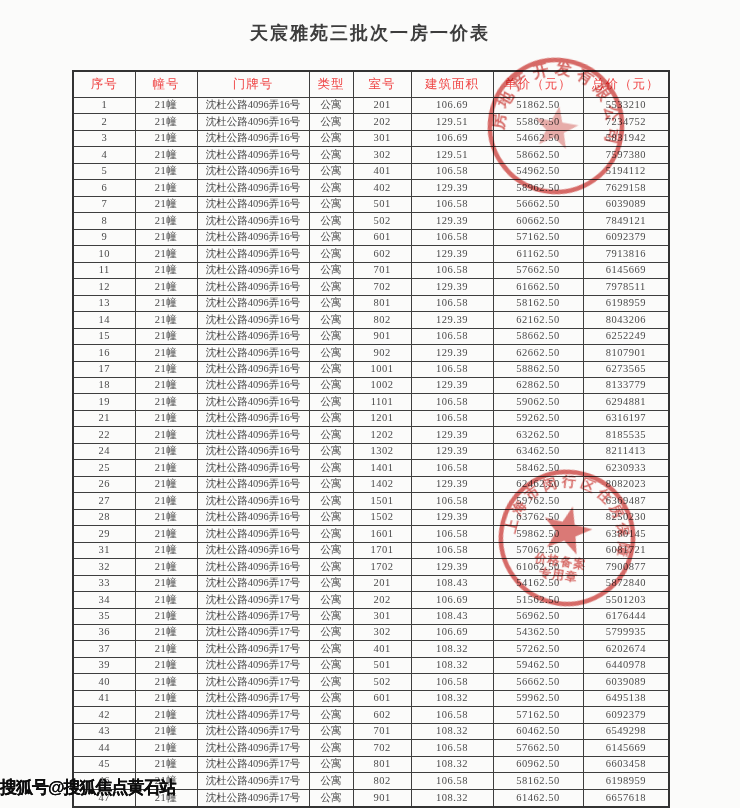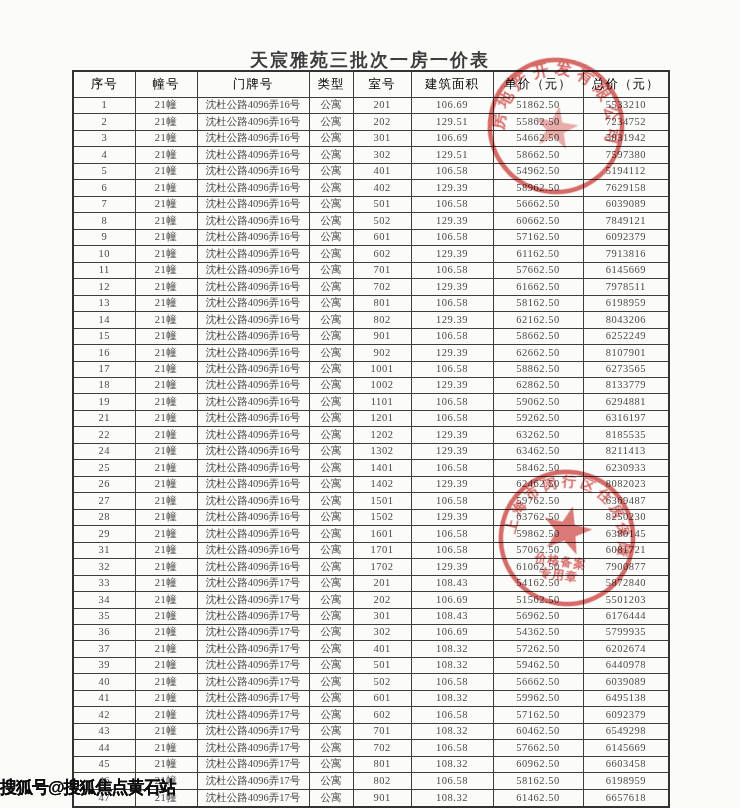--- a/index.html
+++ b/index.html
@@ -3,37 +3,37 @@
 <meta charset="utf-8">
 <style>
   html,body{margin:0;padding:0;}
   body{
     width:740px;height:808px;overflow:hidden;position:relative;
     background:#fbfbfa;
     font-family:"Liberation Serif","DejaVu Serif",serif;
   }
   .page{position:absolute;inset:0;}
   .page-title{
-    position:absolute;top:48px;left:0;width:100%;
+    position:absolute;top:21px;left:0;width:100%;
     text-align:center;font-size:18px;font-weight:bold;color:#3d3d3d;
     letter-spacing:2px;
   }
   table.price{
     position:absolute;left:72px;top:70px;width:596px;height:738px;
     border-collapse:collapse;table-layout:fixed;
     background:transparent;
   }
   table.price th, table.price td{
     border:1px solid #3e3e3e;
     text-align:center;vertical-align:middle;
     padding:0;overflow:hidden;white-space:nowrap;
   }
   table.price{border:2px solid #333;}
   table.price th{
-    height:25px;font-size:12.5px;font-weight:normal;color:#000000;
+    height:25px;font-size:12.5px;font-weight:normal;color:#ef4444;
     letter-spacing:1px;
   }
   table.price td{
     font-size:10.5px;color:#4a4a4a;line-height:1;
   }
   td.num{font-size:11px;letter-spacing:.5px;}
   td.addr{font-size:10.5px;letter-spacing:0;}
   .stamp{
     position:absolute;mix-blend-mode:multiply;opacity:.85;
     filter:blur(.3px);pointer-events:none;

